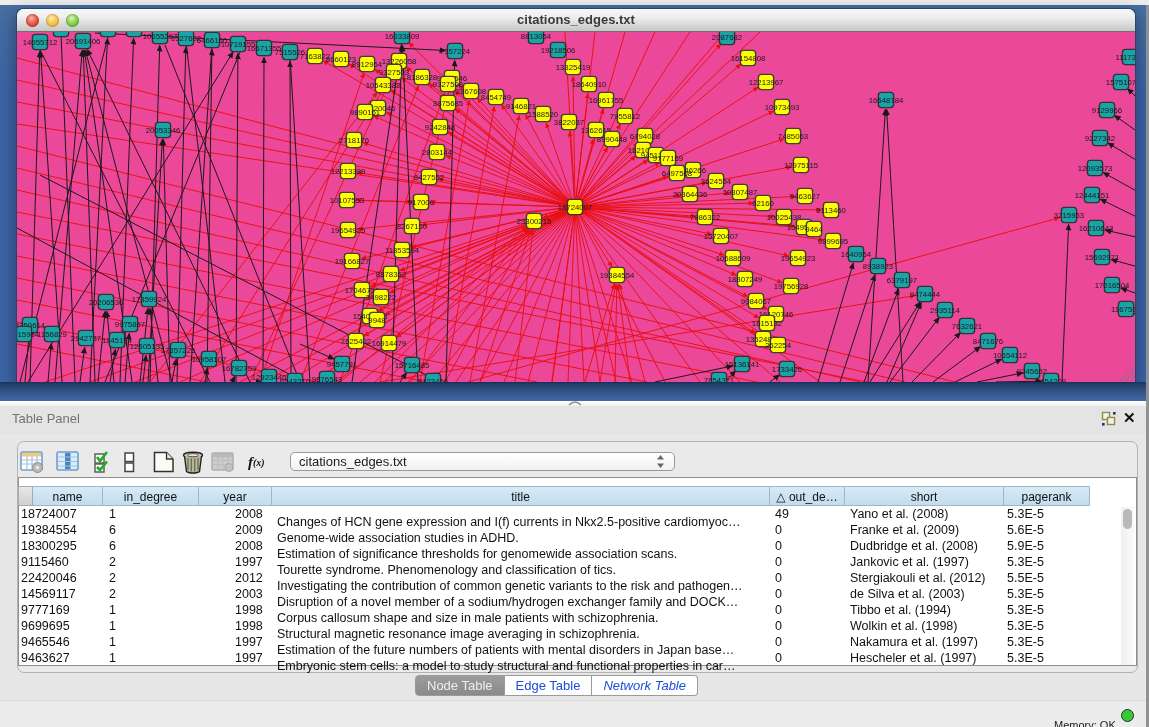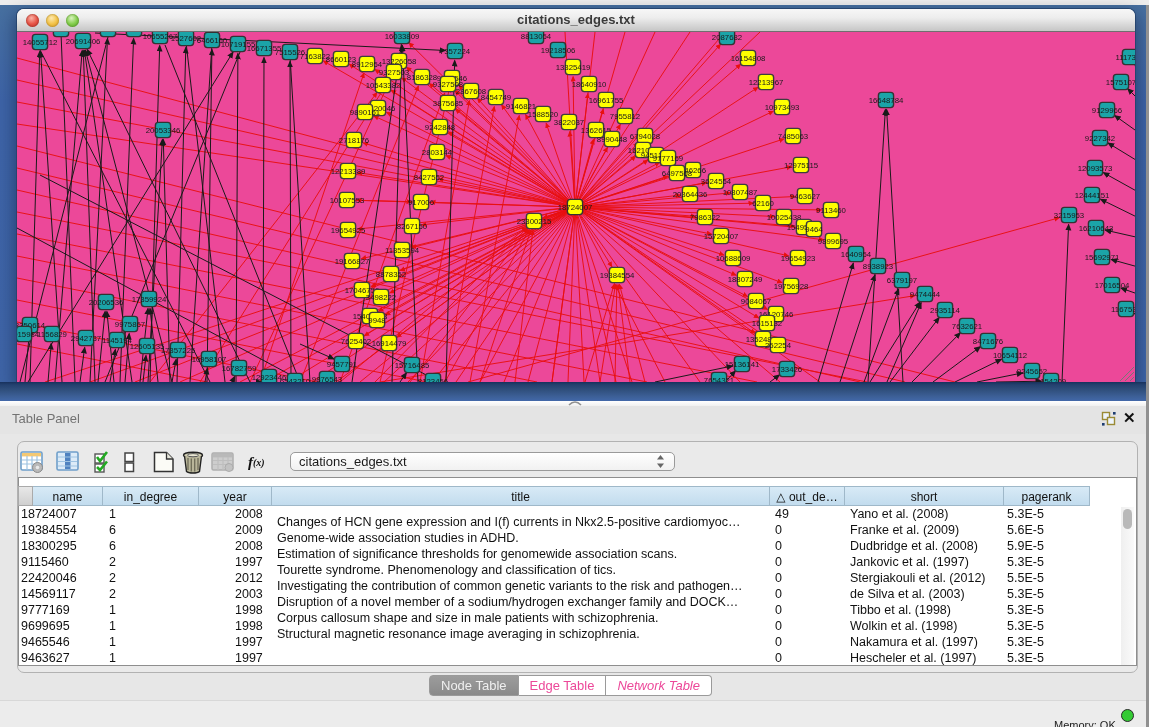--- a/index.html
+++ b/index.html
@@ -30,22 +30,22 @@
 .tr div { position:absolute; top:0; height:16px; overflow:hidden; padding-top:1px; }
 .c0 { left:3px; width:95px; }
 .c1 { left:91px; width:90px; }
 .c2 { left:185px; width:80px;margin-left:32px; }
 .c3 { left:259px; width:500px;margin-top:8px; }
 .c4 { left:757px; width:70px; }
 .c5 { left:832px; width:160px; }
 .c6 { left:989px; width:100px; }
 #vscroll { position:absolute; left:1121px; top:507px; width:13px; height:158px; background:linear-gradient(90deg,#efefef,#fafafa); }
 #vthumb { position:absolute; left:1123px; top:509px; width:9px; height:20px; background:#b9b9b9; border-radius:5px; }
-#tabs { position:absolute; left:429px; top:675px; height:21px; font-size:13px; }
-.tab { float:left; height:21px; padding:2px 11px 0 11px; border:1px solid #9a9a9a; border-left:none; background:#fff; color:#ec4899; font-weight:500; }
+#tabs { position:absolute; left:415px; top:675px; height:21px; font-size:13px; }
+.tab { float:left; height:21px; padding:2px 11px 0 11px; border:1px solid #9a9a9a; border-left:none; background:#fff; color:#1d4ed8; font-weight:500; }
 #tabs .first { border-left:1px solid #9a9a9a; border-radius:4px 0 0 4px; background:linear-gradient(180deg,#9c9c9c,#8a8a8a); color:#efefef; }
 #tabs .last { border-radius:0 4px 4px 0;font-style:italic; }
 #status { position:absolute; left:0; top:700px; width:1149px; height:27px; background:#ececec; border-top:1px solid #d8d8d8; }
 #status .t { position:absolute; left:1054px; top:18px; font-size:11px; color:#222; }
 #memdot { position:absolute; left:1121px; top:8px; width:13px; height:13px; border-radius:50%; background:#35cb35; border:1.5px solid #2a2a2a; }
 .icon { position:absolute; top:451px; }
 </style></head>
 <body>
 <div id="desk"></div>
 <div id="topstrip"></div>
@@ -720,44 +720,46 @@
       <div class="c4">0</div>
       <div class="c5">de Silva et al. (2003)</div>
       <div class="c6">5.3E-5</div>
     </div>
 <div class="tr">
       <div class="c0">9777169</div>
       <div class="c1">1</div>
       <div class="c2">1998</div>
       <div class="c3">Corpus callosum shape and size in male patients with schizophrenia.</div>
       <div class="c4">0</div>
-      <div class="c5">Tibbo et al. (1998)</div>
+      <div class="c5">Tibbo et al. (1994)</div>
       <div class="c6">5.3E-5</div>
     </div>
 <div class="tr">
       <div class="c0">9699695</div>
       <div class="c1">1</div>
       <div class="c2">1998</div>
       <div class="c3">Structural magnetic resonance image averaging in schizophrenia.</div>
       <div class="c4">0</div>
       <div class="c5">Wolkin et al. (1998)</div>
       <div class="c6">5.3E-5</div>
     </div>
 <div class="tr">
       <div class="c0">9465546</div>
       <div class="c1">1</div>
       <div class="c2">1997</div>
+      <div class="c3">Estimation of the future numbers of patients with mental disorders in Japan base…</div>
       <div class="c4">0</div>
       <div class="c5">Nakamura et al. (1997)</div>
       <div class="c6">5.3E-5</div>
     </div>
 <div class="tr">
       <div class="c0">9463627</div>
       <div class="c1">1</div>
       <div class="c2">1997</div>
+      <div class="c3">Embryonic stem cells: a model to study structural and functional properties in car…</div>
       <div class="c4">0</div>
       <div class="c5">Hescheler et al. (1997)</div>
       <div class="c6">5.3E-5</div>
     </div>
 </div>
 <div id="vscroll"></div>
 <div id="vthumb"></div>
 <div id="tabs">
   <div class="tab first">Node Table</div>
   <div class="tab">Edge Table</div>

